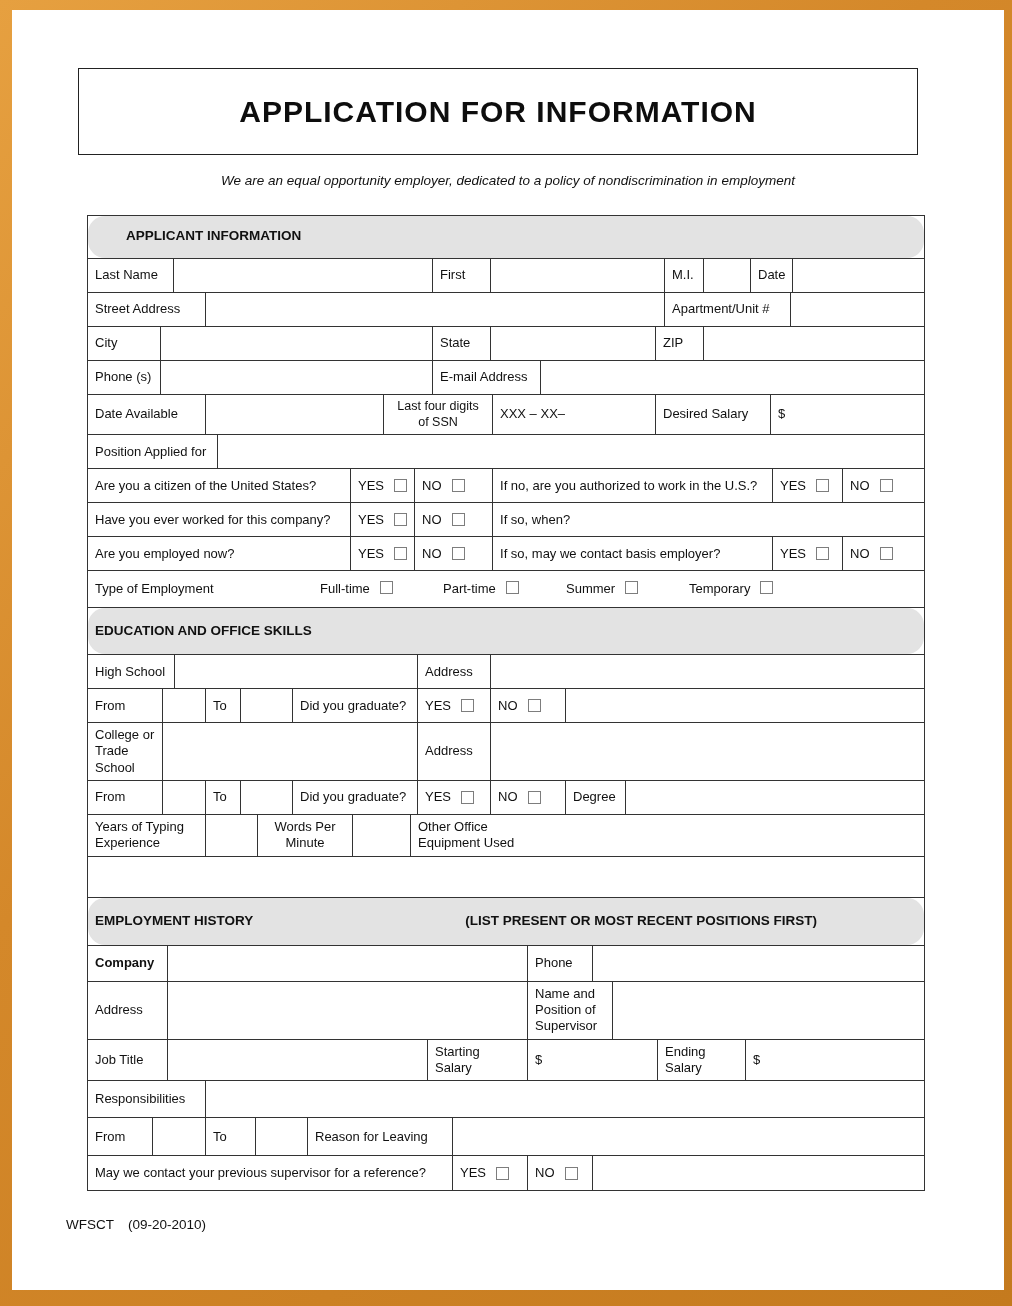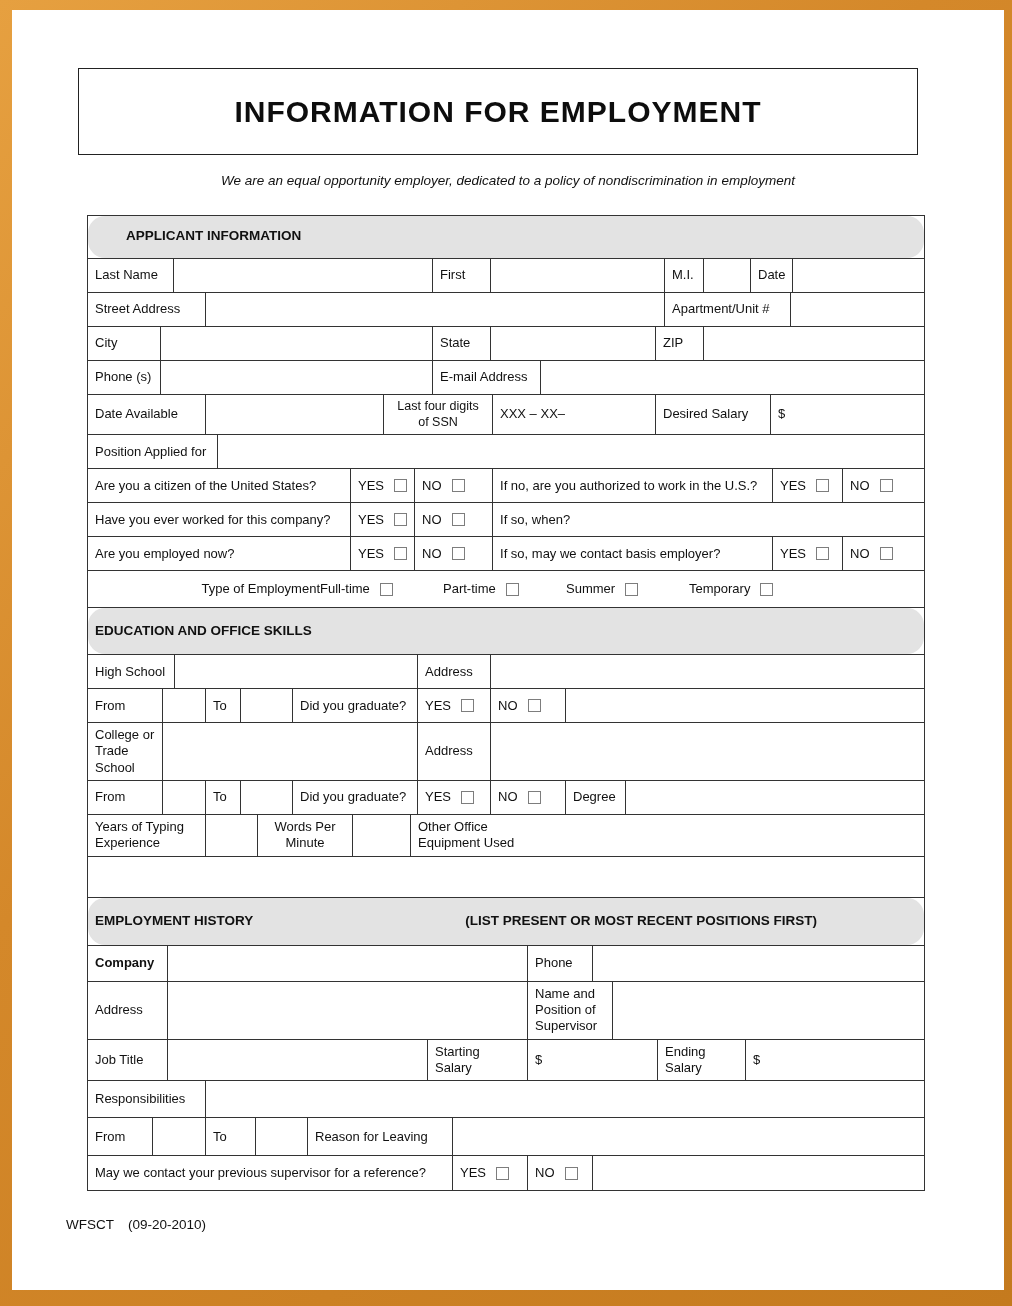--- a/index.html
+++ b/index.html
@@ -31,33 +31,33 @@
   .c:last-child { border-right: none; }
   .sec { background: #e3e3e3; font-weight: 700; font-size: 13.5px; padding-left: 38px; border-radius: 17px; }
   .sec2 { padding-left: 7px; }
   .cb {
     width: 13px; height: 13px; border: 1.5px solid #7d7d7d; background: #fff;
     margin-left: 10px; flex: 0 0 auto; display: inline-block;
   }
   .ctr { justify-content: center; text-align: center; }
   .b { font-weight: 700; }
   .nw { white-space: nowrap; overflow: hidden; }
-  .opt { display: flex; align-items: center; flex: 0 0 123px; }
+  .opt { display: flex; align-items: flex-start; flex: 0 0 123px; }
   .eqopt { display: flex; align-items: center; margin-right: 22px; }
   .eqopt:last-child { margin-right: 0; }
-  .typlabel { flex: 0 0 225px; text-align: right; }
+  .typlabel { flex: 0 0 225px; }
   .footer { margin: 26px 0 0 54px; font-size: 13.5px; display: flex; gap: 14px; color: #111; }
 </style>
 </head>
 <body>
 
 <div class="page">
 
   <div class="titlebox">
-    <h1>INFORMATION FOR EMPLOYMENT</h1>
+    <h1>APPLICATION FOR INFORMATION</h1>
   </div>
 
   <div class="subtitle">
     <div>We are an equal opportunity employer, dedicated to a policy of nondiscrimination in employment</div>
   </div>
 
   <div class="tbl">
 
     <div class="row" style="min-height:42px">
       <div class="c sec" style="flex:1">APPLICANT INFORMATION</div>

